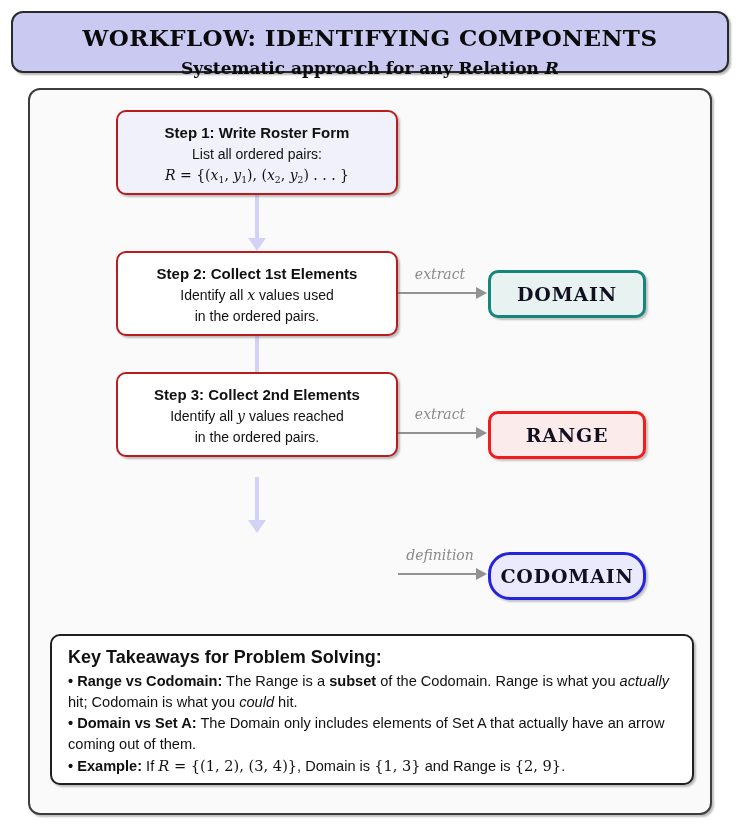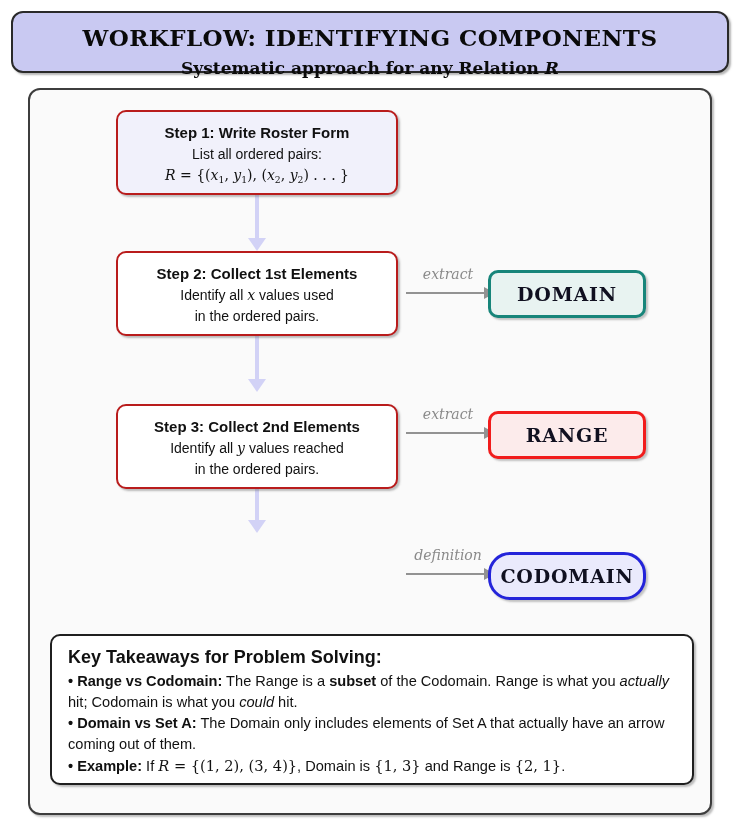--- a/index.html
+++ b/index.html
@@ -56,21 +56,21 @@
   .varrow .stem {
     position:absolute; left:12px; top:0; width:4px; height:43px; background:#d2d2f6;
   }
   .varrow .head {
     position:absolute; left:5px; top:43px; width:0; height:0;
     border-left:9px solid transparent; border-right:9px solid transparent;
     border-top:13px solid #d2d2f6;
   }
 
   
-  .connector { position:absolute; left:398px; width:90px; height:40px; z-index:2;margin-left:8px; }
+  .connector { position:absolute; left:398px; width:90px; height:40px; z-index:2; }
   .connector .clabel {
     position:absolute; top:0; left:0; width:84px; text-align:center;
     font-family:"DejaVu Serif", serif; font-style:italic; font-size:14px; color:#8a8a8a;
   }
   .connector .cstem {
     position:absolute; top:26px; left:0; width:80px; height:2px; background:#929292;
   }
   .connector .chead {
     position:absolute; top:21px; left:78px; width:0; height:0;
     border-top:6px solid transparent; border-bottom:6px solid transparent;
@@ -137,21 +137,21 @@
 
   <div class="output domain" style="top:270px;">
     <span>DOMAIN</span>
   </div>
 
   <div class="varrow" style="top:336px;">
     <div class="stem"></div>
     <div class="head"></div>
   </div>
 
-  <div class="step" style="top:404px;">
+  <div class="step" style="top:372px;">
     <div class="step-title">Step 3: Collect 2nd Elements</div>
     <div class="step-line"><span class="seg">Identify all </span><span class="seg mathvar">y</span><span class="seg"> values reached</span></div>
     <div class="step-line"><span class="seg">in the ordered pairs.</span></div>
   </div>
 
   <div class="connector" style="top:406px;">
     <div class="clabel">extract</div>
     <div class="cstem"></div>
     <div class="chead"></div>
   </div>
@@ -173,16 +173,16 @@
   </div>
 
   <div class="output codomain" style="top:552px;border-radius:22px;">
     <span>CODOMAIN</span>
   </div>
 
   <div class="takeaways">
     <div class="takeaways-heading">Key Takeaways for Problem Solving:</div>
     <div class="takeaways-bullet"><span class="seg bold">• Range vs Codomain:</span><span class="seg"> The Range is a </span><span class="seg bold">subset</span><span class="seg"> of the Codomain. Range is what you </span><span class="seg italic">actually</span><span class="seg"> hit; Codomain is what you </span><span class="seg italic">could</span><span class="seg"> hit.</span></div>
     <div class="takeaways-bullet"><span class="seg bold">• Domain vs Set A:</span><span class="seg"> The Domain only includes elements of Set A that actually have an arrow coming out of them.</span></div>
-    <div class="takeaways-bullet"><span class="seg bold">• Example:</span><span class="seg"> If </span><span class="seg mathvar">R</span><span class="seg math"> = {(1, 2), (3, 4)}</span><span class="seg">, Domain is </span><span class="seg math">{1, 3}</span><span class="seg"> and Range is </span><span class="seg math">{2, 1}</span><span class="seg">.</span></div>
+    <div class="takeaways-bullet"><span class="seg bold">• Example:</span><span class="seg"> If </span><span class="seg mathvar">R</span><span class="seg math"> = {(1, 2), (3, 4)}</span><span class="seg">, Domain is </span><span class="seg math">{1, 3}</span><span class="seg"> and Range is </span><span class="seg math">{2, 9}</span><span class="seg">.</span></div>
   </div>
 
 </div>
 
 </body></html>

